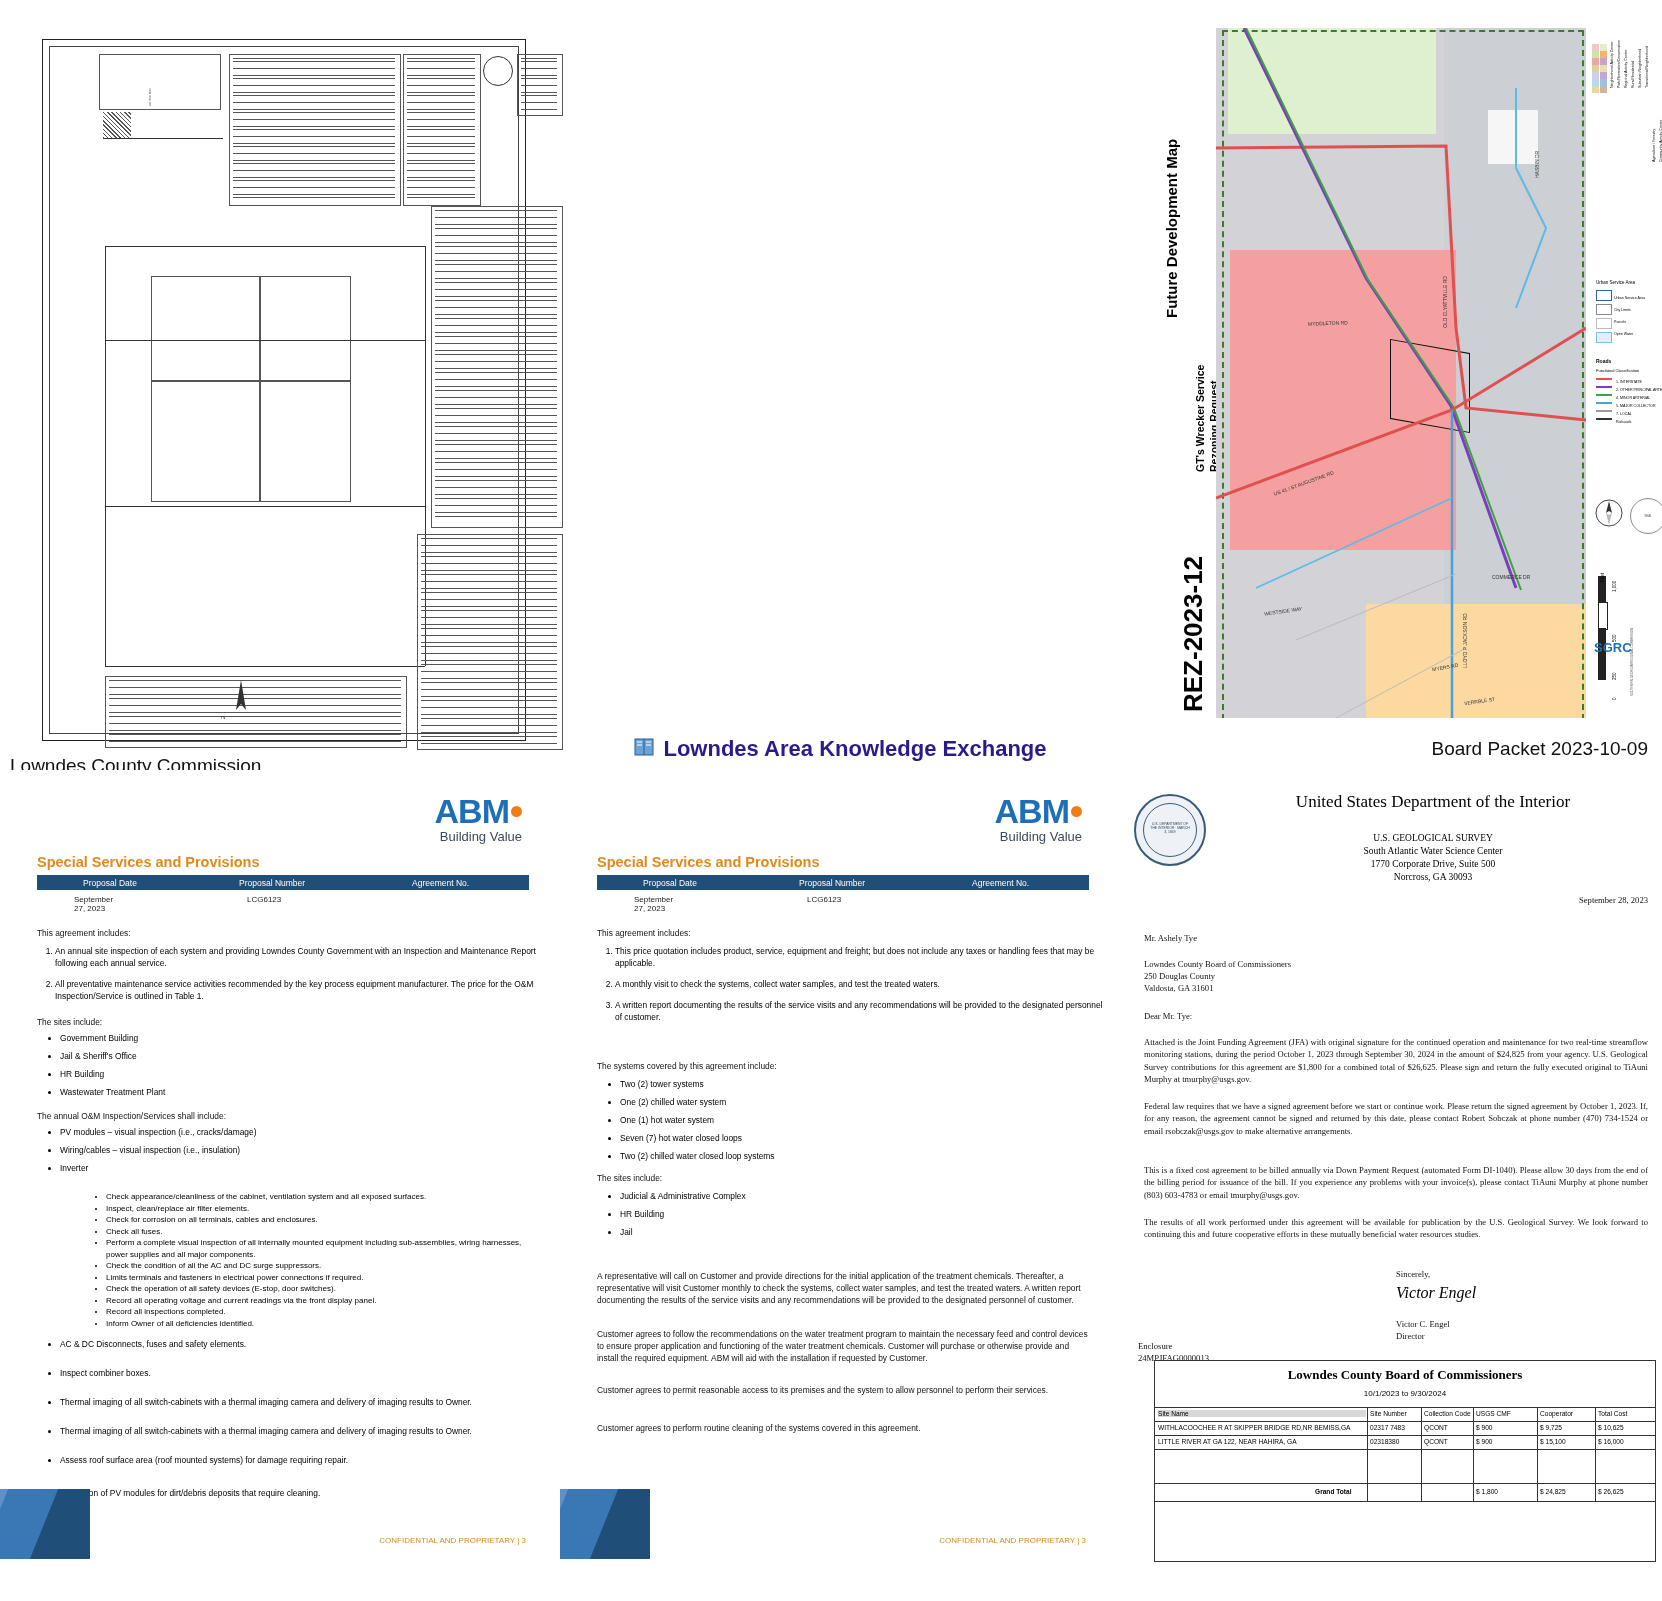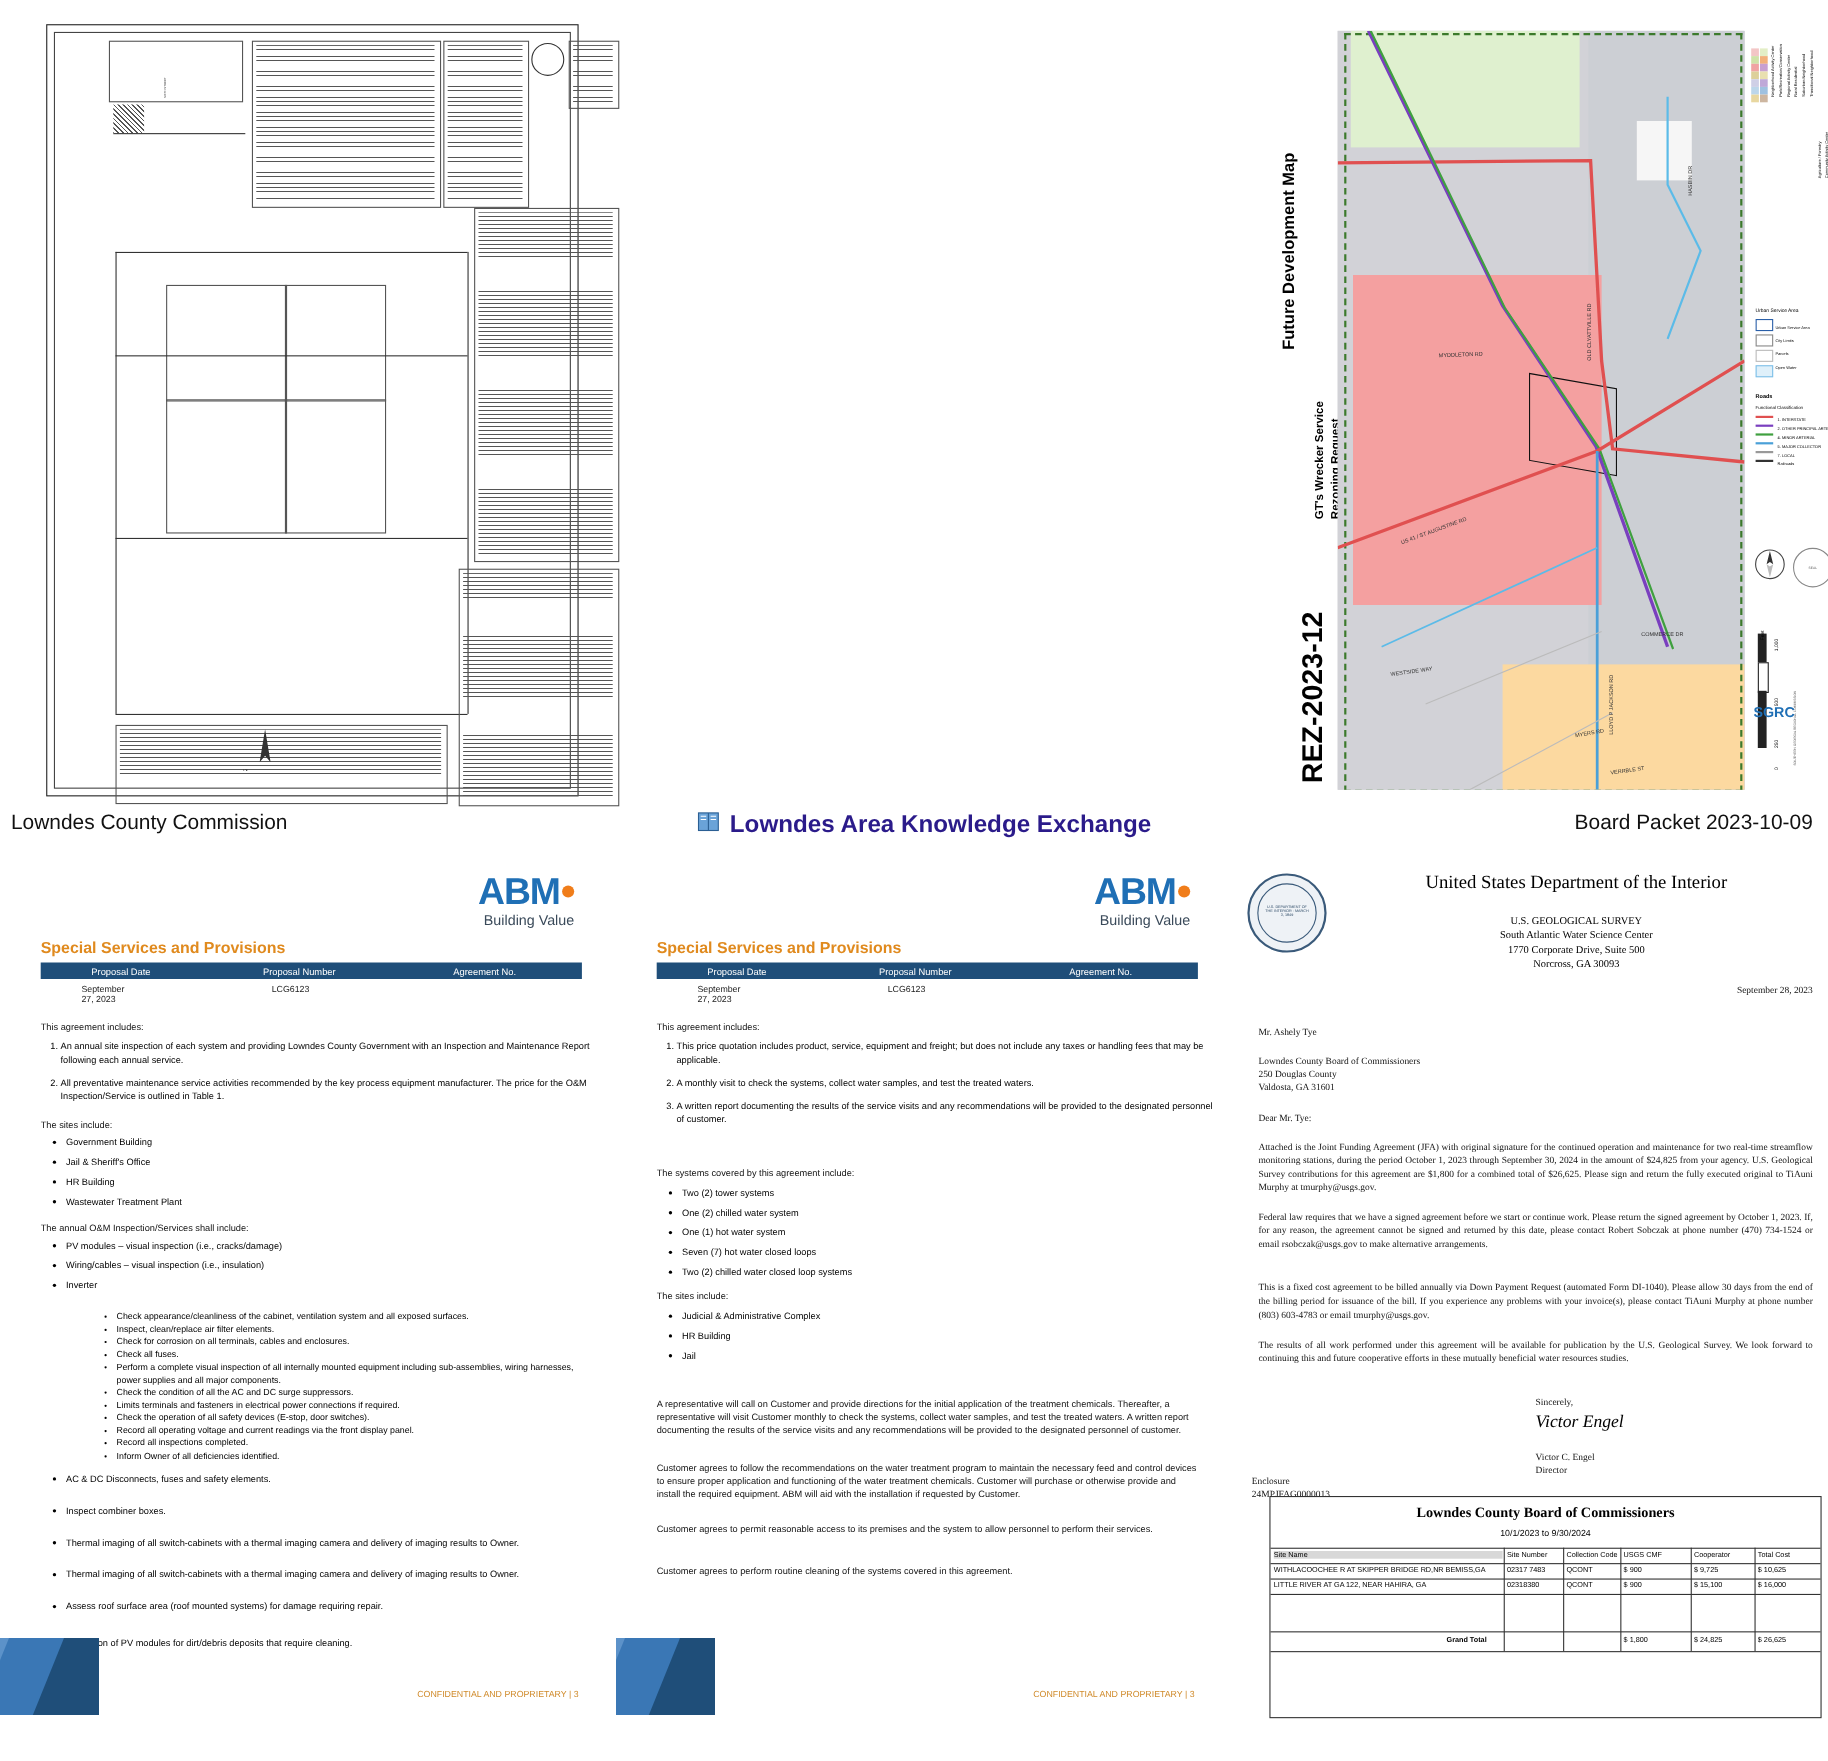--- a/index.html
+++ b/index.html
@@ -1,21 +1,21 @@
 <!DOCTYPE html>
 <html><head>
 <meta charset="utf-8">
 <style>
   html,body{margin:0;padding:0;background:#ffffff;}
   body{width:1662px;height:1601px;font-family:"Liberation Sans",sans-serif;color:#000;position:relative;overflow:hidden;}
   .row{display:flex;}
   
   .top{height:770px;display:flex;align-items:flex-start;}
   .cell{position:relative;}
-  .c1{width:560px;height:770px;}
+  .c1{width:560px;height:770px;margin-top:17px;}
   .c2{width:560px;height:770px;}
   .c3{width:542px;height:770px;}
 
   
   .plat{position:absolute;left:42px;top:22px;width:482px;height:700px;border:1px solid #222;background:#fff;}
   .plat .inner{position:absolute;left:6px;top:6px;right:6px;bottom:6px;border:1px solid #444;}
   .pl{position:absolute;background:#333;}
   .pbox{position:absolute;border:1px solid #555;}
   .ptxt{position:absolute;font-size:2.6px;line-height:3.4px;color:#333;overflow:hidden;}
   .ptxt.v{transform:rotate(-90deg);transform-origin:0 0;}

